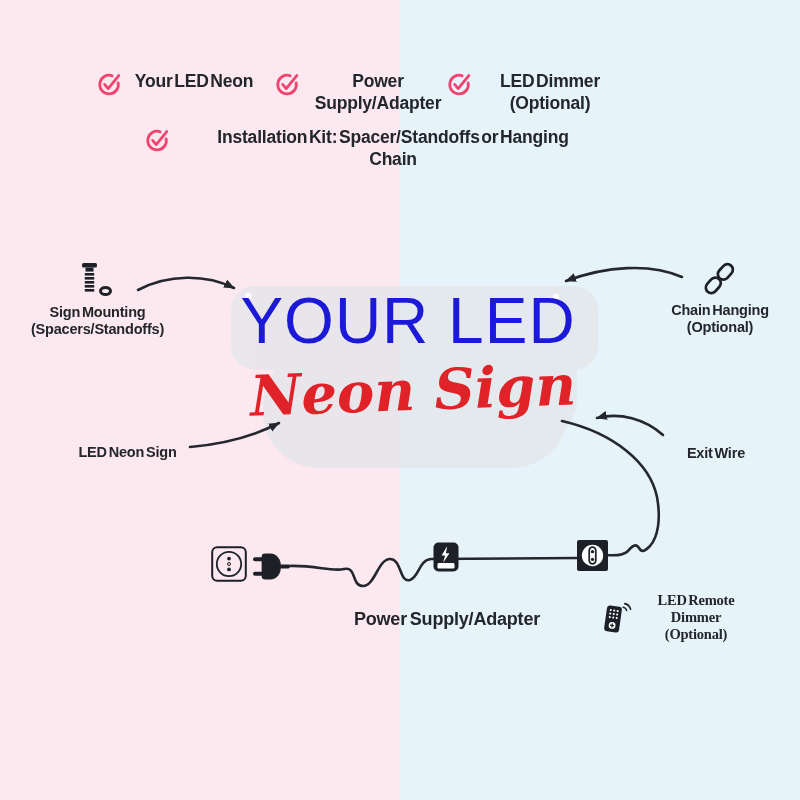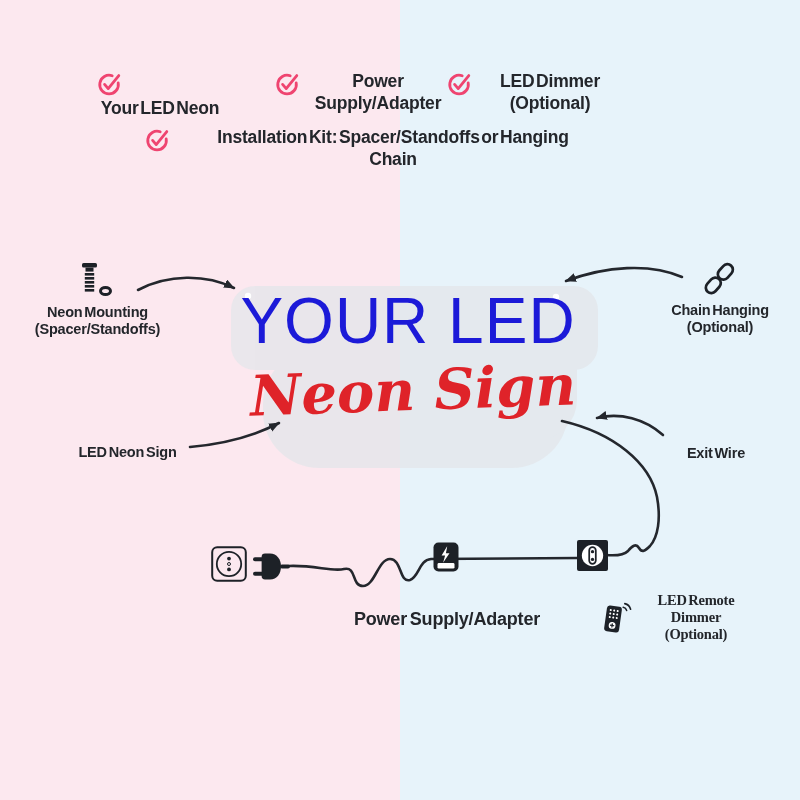--- a/index.html
+++ b/index.html
@@ -44,21 +44,21 @@
     <g fill="none" stroke="#24272d" stroke-width="2.6" stroke-linecap="round">
       <path d="M138,290 C168,274 206,274 234,288" marker-end="url(#ah)"></path>
       <path d="M190,447 C224,444 256,435 279,423" marker-end="url(#ah)"></path>
       <path d="M682,277 C650,263 606,266 566,281" marker-end="url(#ah)"></path>
       <path d="M663,435 C645,419 620,412 597,418" marker-end="url(#ah)"></path>
       <path d="M289,566 C315,565 332,572 344,569 C357,566 351,586 363,586 C375,586 378,559 390,559 C402,559 399,583 410,580 C419,577 419,560 431,559 L578,558"></path>
       <path d="M562,421 C614,433 650,463 657,497 C661,519 658,537 650,546 C645,551 642,553 639,548 C636,543 632,546 628,551 C624,555 617,556 606,555"></path>
     </g>
   </svg>
 
-  <div class="abs inc" style="left:96px;top:70px;flex-direction:column;">
+  <div class="abs inc" style="left:96px;top:70px;">
     <svg class="chk" width="26" height="26" viewBox="0 0 26 26">
       <path d="M22.2,11.9 A9.3,9.3 0 1 1 16.2,4.8" fill="none" stroke="#ef4470" stroke-width="2.8" stroke-linecap="round"></path>
       <path d="M8.6,13.4 L12.2,17.6 L22.8,4.6" fill="none" stroke="#ef4470" stroke-width="2.8" stroke-linecap="round" stroke-linejoin="round"></path>
     </svg>
     <div class="inc-text" style="width:128px;">
       <div>Your LED Neon</div>
     </div>
   </div>
 
   <div class="abs inc" style="left:274px;top:70px;">
@@ -103,22 +103,22 @@
       <rect x="9.5" y="4.6" width="8" height="4"></rect>
       <rect x="8.8" y="10" width="9.4" height="2.6"></rect>
       <rect x="8.8" y="14" width="9.4" height="2.6"></rect>
       <rect x="8.8" y="18" width="9.4" height="2.6"></rect>
       <rect x="8.8" y="22" width="9.4" height="2.6"></rect>
       <rect x="8.8" y="26" width="9.4" height="2.6"></rect>
     </g>
     <ellipse cx="29.5" cy="28" rx="5" ry="3.6" fill="none" stroke="#1d2127" stroke-width="3"></ellipse>
   </svg>
   <div class="abs lbl" style="left:15px;top:304px;width:165px;">
-    <div>Neon Mounting</div>
-    <div>(Spacer/Standoffs)</div>
+    <div>Sign Mounting</div>
+    <div>(Spacers/Standoffs)</div>
   </div>
 
   <div class="abs lbl" style="left:50px;top:444px;width:155px;">
     <div>LED Neon Sign</div>
   </div>
 
   <svg class="abs icon-block" style="left:700px;top:258px;" width="38" height="42" viewBox="0 0 38 42">
     <g fill="none" stroke="#1d2127" stroke-width="2.7" transform="rotate(42 19 21)">
       <rect x="13.5" y="3" width="11" height="17" rx="5.5"></rect>
       <rect x="13.5" y="21" width="11" height="17" rx="5.5"></rect>

